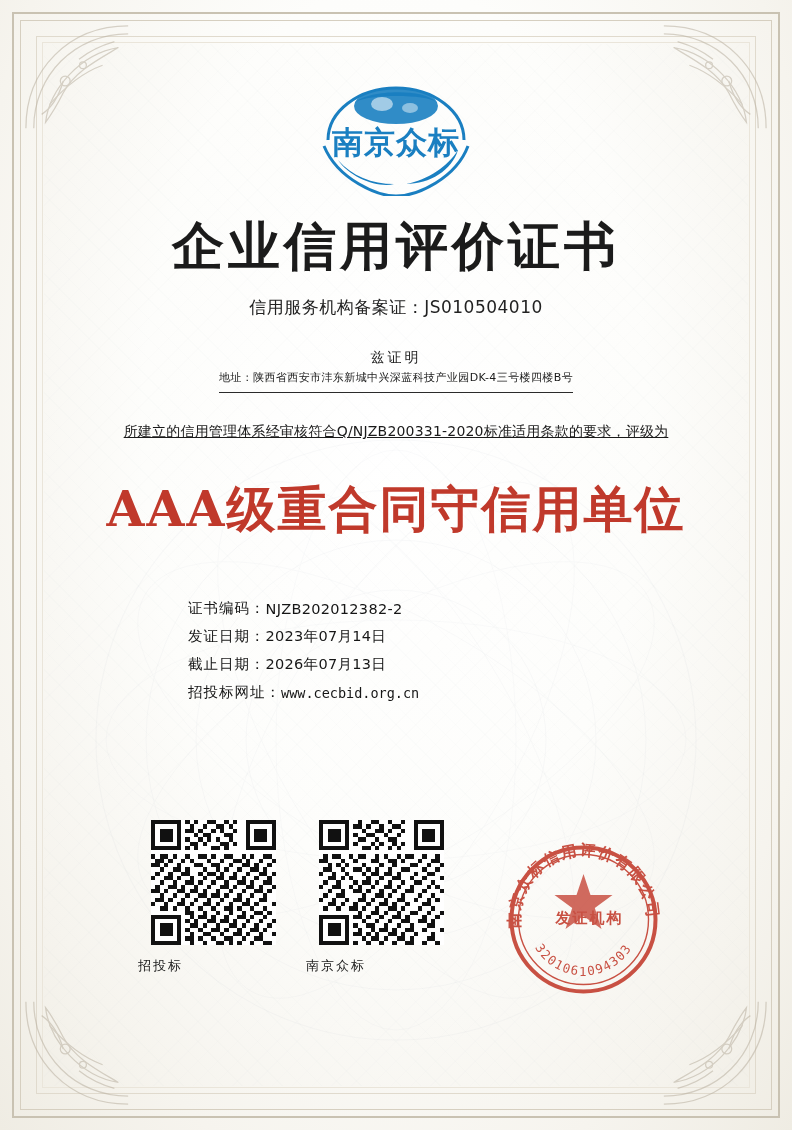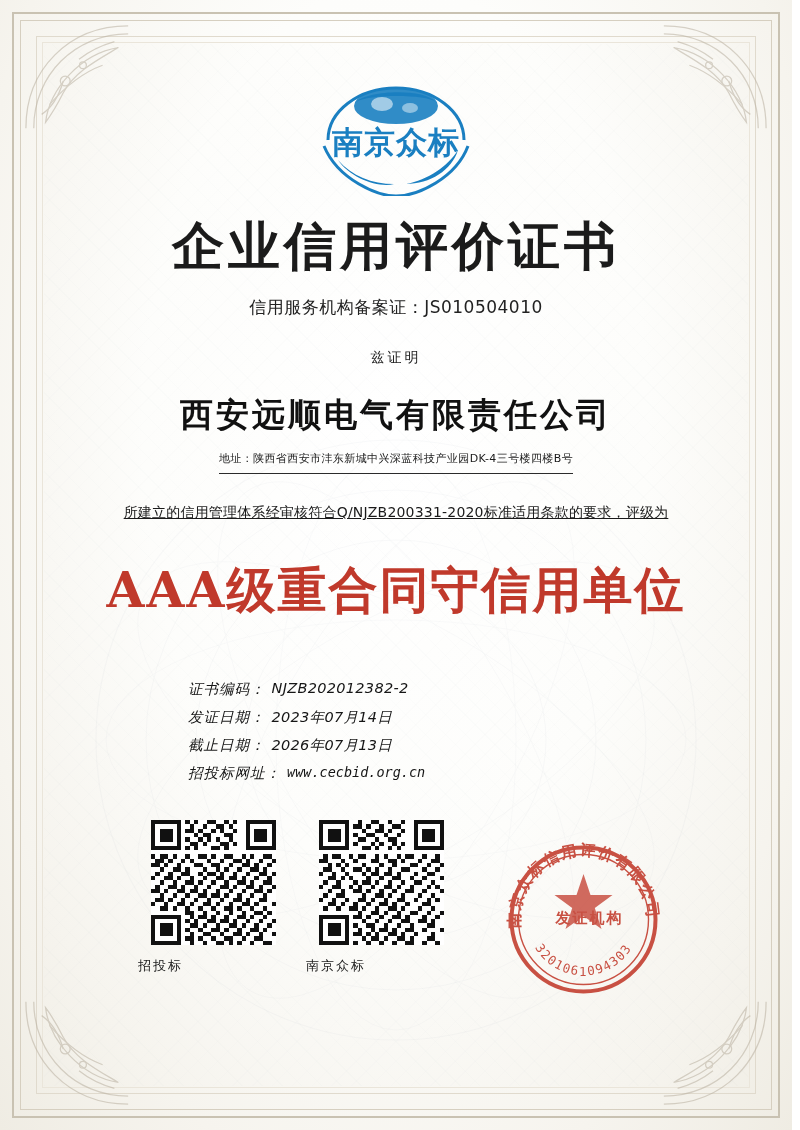--- a/index.html
+++ b/index.html
@@ -127,21 +127,20 @@
     color: #222;
     letter-spacing: .5px;
     margin-bottom: 30px;
   }
 
   .hereby {
     font-family: "DejaVu Sans", sans-serif;
     font-size: 14px;
     color: #222;
     letter-spacing: 3px;
-    margin-bottom: 26px;
   }
 
   .company {
     font-family: "DejaVu Serif", serif;
     font-weight: bold;
     font-size: 33px;
     letter-spacing: 3px;
     color: #111;
     margin-bottom: 10px;
     white-space: nowrap;
@@ -180,31 +179,30 @@
 
   
   .details {
     margin-top: 56px;
     margin-left: 68px;
     text-align: left;
     display: inline-block;
   }
   .detail-row {
     display: flex;
-    align-items: flex-start;
+    align-items: center;
     margin-bottom: 9px;
     font-family: "DejaVu Sans", sans-serif;
     font-size: 14.5px;
     color: #161616;
     letter-spacing: .3px;
     white-space: nowrap;
-    font-style: italic;
   }
   .detail-label { letter-spacing: 1px; }
-  .detail-value { margin-left: 6px; }
+  .detail-value { margin-left: 0; }
   .detail-row.url .detail-value {
     font-family: "DejaVu Sans Mono", monospace;
     font-size: 13.5px;
     letter-spacing: 0;
   }
   .details-outer { text-align: left; padding-left: 60px; }
 
   
   .bottom-row {
     position: absolute;
@@ -378,21 +376,20 @@
         <div class="logo-text">南京众标</div>
       </div>
     </div>
 
     <div class="main-title">企业信用评价证书</div>
 
     <div class="filing-no">信用服务机构备案证：JS010504010</div>
 
     <div class="hereby">兹证明</div>
 
-    <div class="company">西安远顺电气有限责任公司</div>
 
     <div>
       <span class="address">地址：陕西省西安市沣东新城中兴深蓝科技产业园DK-4三号楼四楼B号</span>
     </div>
 
     <div class="statement">所建立的信用管理体系经审核符合Q/NJZB200331-2020标准适用条款的要求，评级为</div>
 
     <div class="grade">AAA级重合同守信用单位</div>
 
     <div class="details-outer">

